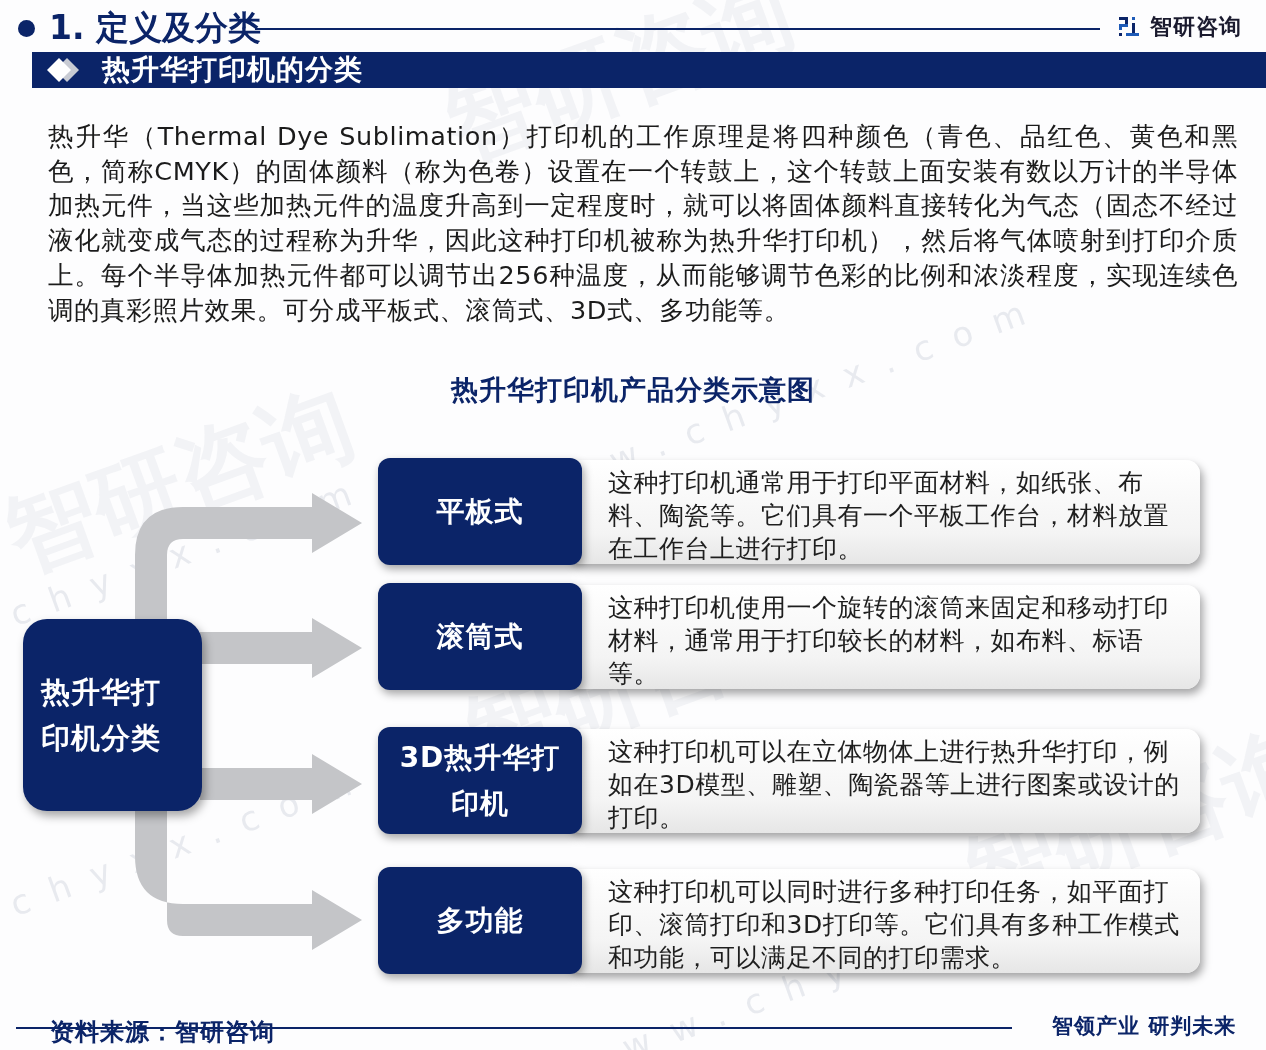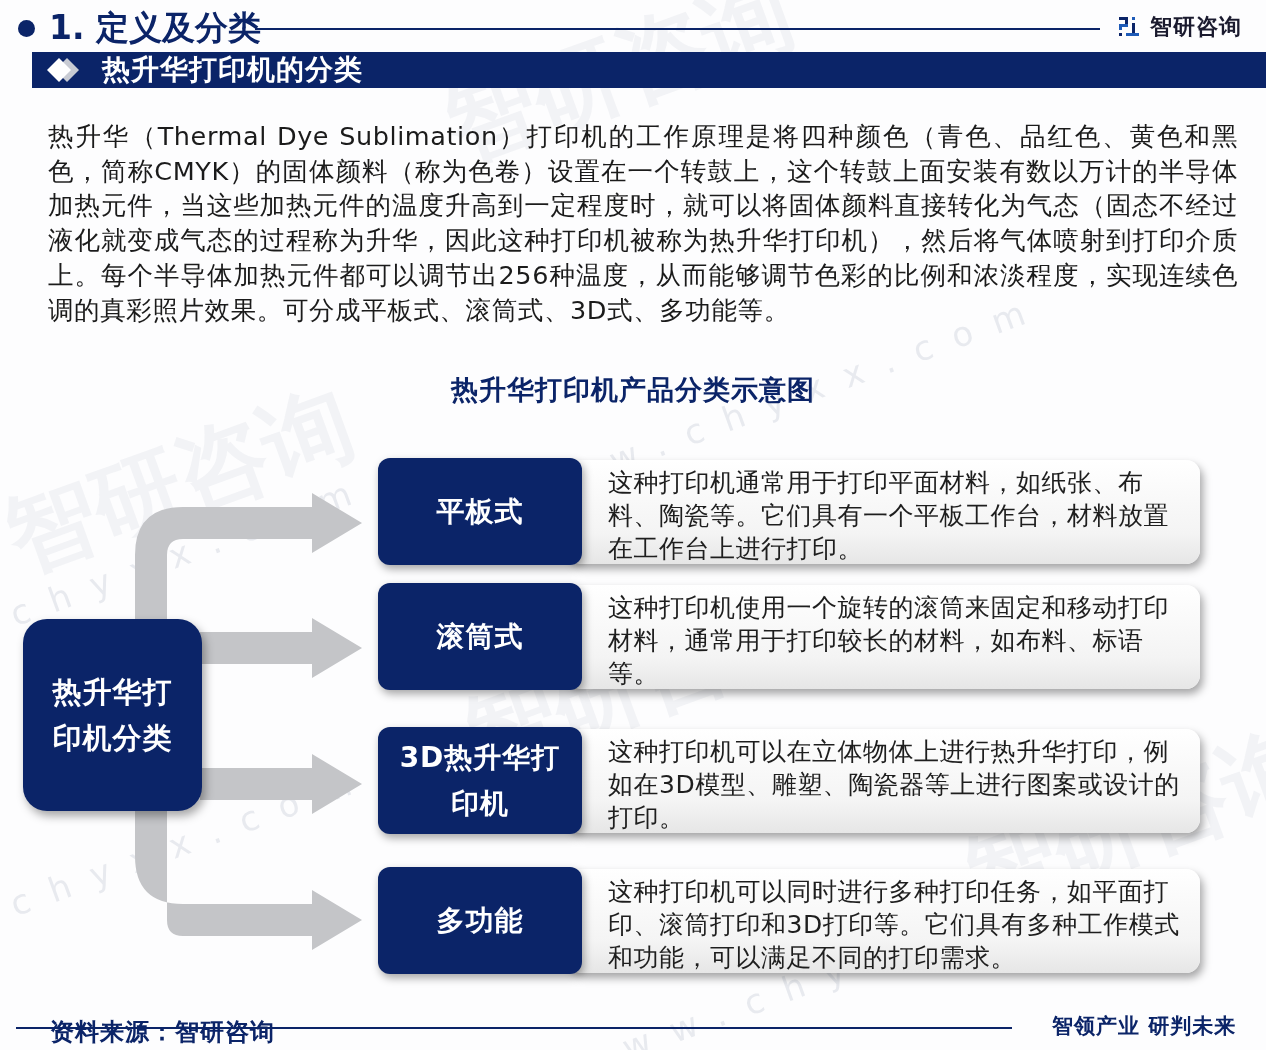--- a/index.html
+++ b/index.html
@@ -142,21 +142,20 @@
       left: 23px;
       top: 619px;
       width: 179px;
       height: 192px;
       background: #0b2468;
       border-radius: 24px;
       box-shadow: 3px 5px 10px rgba(0,0,0,0.35);
       display: flex;
       align-items: center;
       justify-content: center;
-      text-align: center;
       padding: 0 18px;
     }
     .root-label {
       color: #ffffff;
       font-size: 29px;
       font-weight: bold;
       line-height: 46px;
       letter-spacing: 1px;
     }
     .cat-row {

